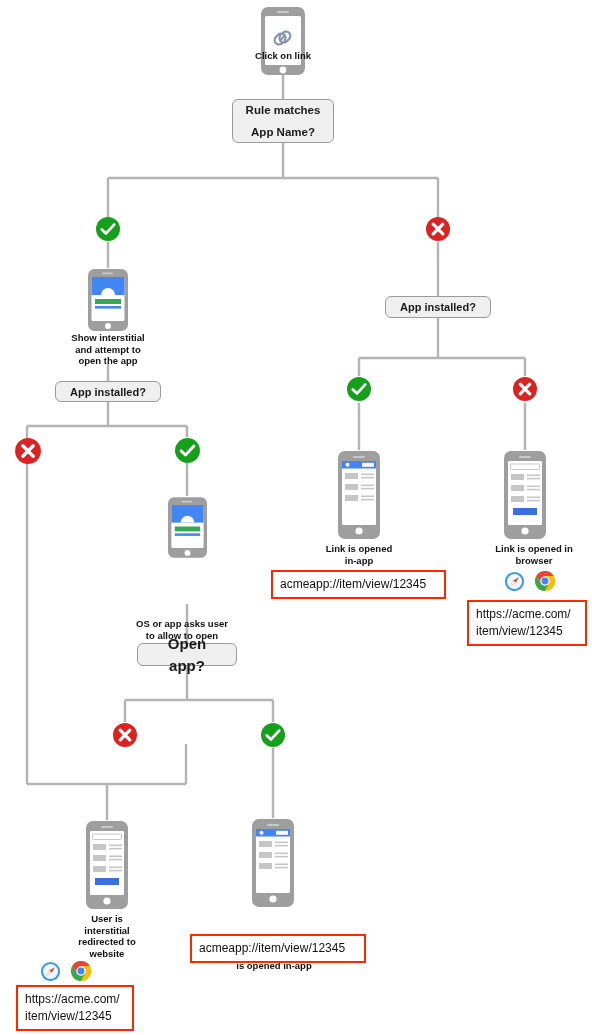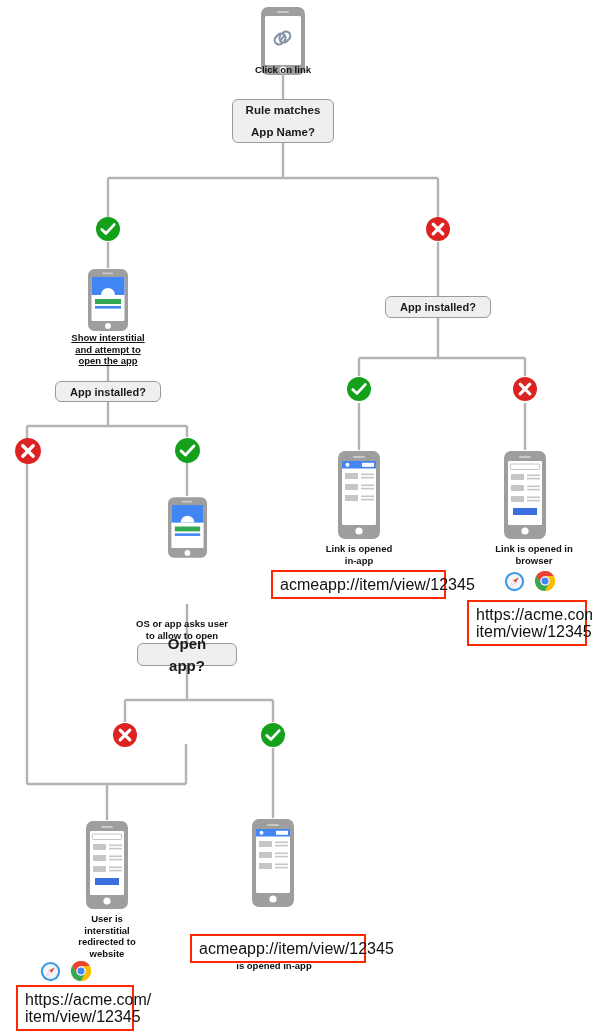--- a/index.html
+++ b/index.html
@@ -38,21 +38,21 @@
     color: #111;
     white-space: pre-line;
   }
 
   
   .urlchip {
     position: absolute;
     border: 2.5px solid #ff2600;
     background: #ffffff;
     color: #111;
-    font-size: 16px;
+    font-size: 12px;
     line-height: 17px;
     padding: 4px 7px;
     white-space: pre-line;
     text-align: left;
   }
 
   
   .badge { position: absolute; width: 26px; height: 26px; }
 
   
@@ -119,21 +119,21 @@
       <rect x="5" y="10" width="36" height="49" rx="1.5" fill="#ffffff"></rect>
       <rect x="17" y="5" width="12" height="2" rx="1" fill="#c9c9c9"></rect>
       <circle cx="23" cy="64" r="3.4" fill="#ffffff"></circle>
       <g transform="translate(12.5,22)" fill="none" stroke="#8492a6" stroke-width="2.1" stroke-linecap="round">
         <path d="M7.6,12.4 L12.4,7.6"></path>
         <path d="M10.6,4.6 a4.4,4.4 0 0 1 6.2,6.2 l-2.6,2.6 a4.4,4.4 0 0 1 -6.2,-6.2"></path>
         <path d="M9.4,15.4 a4.4,4.4 0 0 1 -6.2,-6.2 l2.6,-2.6 a4.4,4.4 0 0 1 6.2,6.2"></path>
       </g>
     </svg>
   </div>
-  <div class="caption" style="left:223px; top:64px; width:120px;">Click on link</div>
+  <div class="caption" style="left:223px; top:50px; width:120px;">Click on link</div>
 
   <div class="decision" style="left:232px; top:99px; width:102px; height:44px;">Rule matches
 App Name?</div>
 
   <div class="badge" style="left:95px; top:216px;">
     <svg width="26" height="26" viewBox="0 0 26 26">
       <circle cx="13" cy="13" r="12" fill="#14a01a"></circle>
       <path d="M6.8,13.4 L11,17.4 L19.2,8.6" fill="none" stroke="#fff" stroke-width="2.8" stroke-linecap="round" stroke-linejoin="round"></path>
     </svg>
   </div>
@@ -151,21 +151,21 @@
       <rect x="15" y="4.5" width="11" height="1.8" rx="0.9" fill="#c9c9c9"></rect>
       <circle cx="21" cy="58" r="3" fill="#ffffff"></circle>
       <g>
         <rect x="4.5" y="9" width="33" height="18" fill="#4285f4"></rect>
         <path d="M14,27 a7,7 0 0 1 14,0 z" fill="#ffffff"></path>
         <rect x="8" y="31" width="26" height="5" fill="#34a853"></rect>
         <rect x="8" y="38" width="26" height="2.6" fill="#4285f4"></rect>
       </g>
     </svg>
   </div>
-  <div class="caption" style="left:48px; top:332px; width:120px;text-decoration:underline;">Show interstitial
+  <div class="caption" style="left:48px; top:332px; width:120px;">Show interstitial
 and attempt to
 open the app</div>
 
   <div class="decision" style="left:55px; top:381px; width:106px; height:21px; font-size:11px;">App installed?</div>
 
   <div class="badge" style="left:14px; top:437px; width:28px; height:28px;">
     <svg width="28" height="28" viewBox="0 0 26 26">
       <circle cx="13" cy="13" r="12" fill="#dd2222"></circle>
       <path d="M8.2,8.2 L17.8,17.8 M17.8,8.2 L8.2,17.8" fill="none" stroke="#fff" stroke-width="3.2" stroke-linecap="round"></path>
     </svg>

